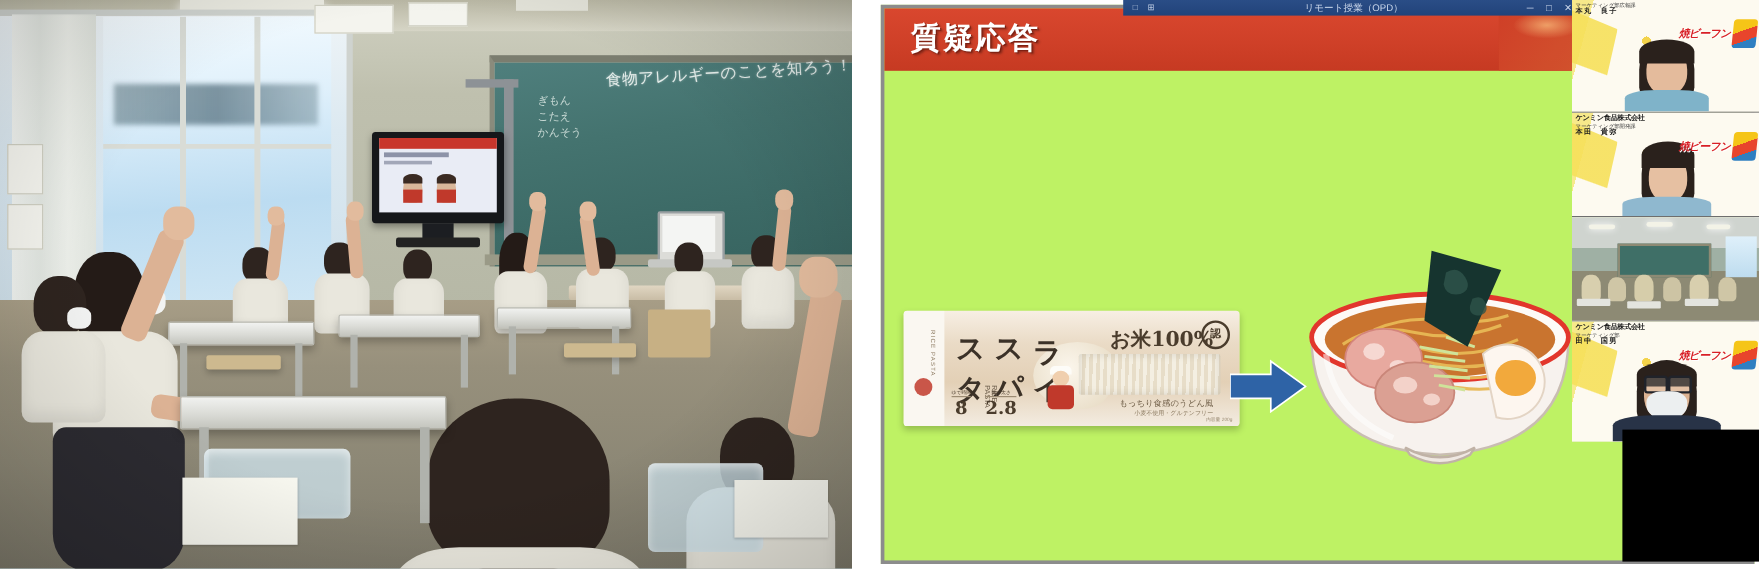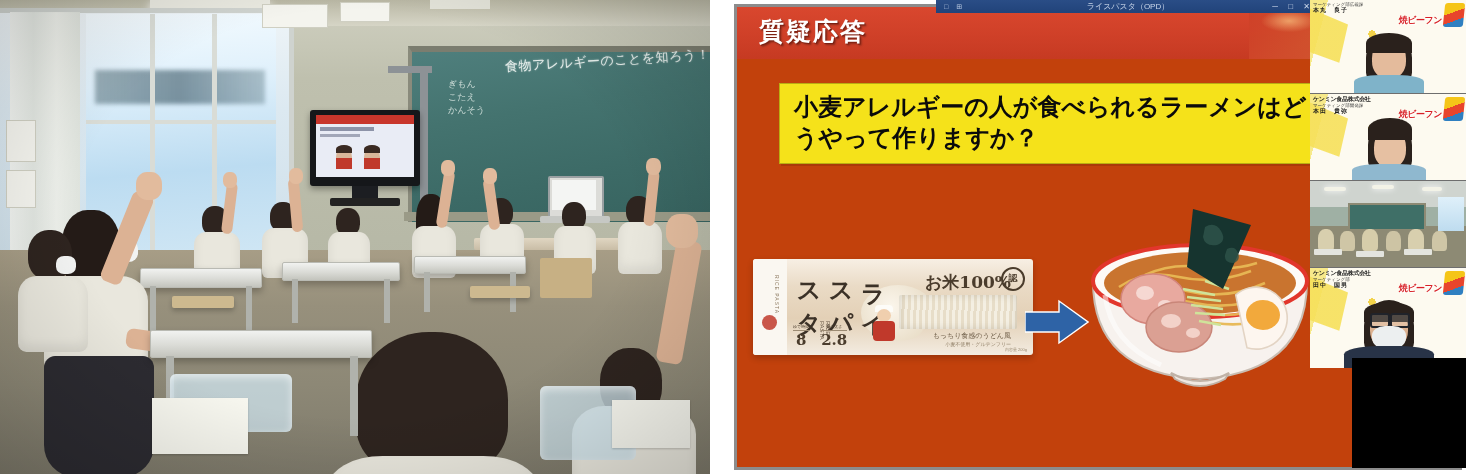--- a/index.html
+++ b/index.html
@@ -103,21 +103,21 @@
 
   .bag{position:absolute;background:rgba(205,226,235,.78);border-radius:6px;
        box-shadow:inset 0 3px 8px rgba(255,255,255,.6);}
   .paper{position:absolute;background:#f6f6ee;box-shadow:0 1px 2px rgba(0,0,0,.2);}
   .vignette{position:absolute;inset:0;
      background:radial-gradient(ellipse at 50% 45%,rgba(0,0,0,0) 55%,rgba(0,0,0,.18) 100%);}
 
   
   #share-window{
     position:absolute;left:734px;top:4px;width:728px;height:466px;
-    background:#c2410c;border:3px solid #8c8c8c;box-sizing:border-box;
+    background:#bef264;border:3px solid #8c8c8c;box-sizing:border-box;
   }
   
   #app-titlebar{
     position:absolute;left:936px;top:0;width:384px;height:13px;
     background:linear-gradient(180deg,#2a4d86,#21437a);
     color:#c9d6ea;font-size:8px;line-height:13px;text-align:center;
     overflow:hidden;white-space:nowrap;z-index:6;
   }
   #titlebar-controls{position:absolute;right:6px;top:0;height:13px;line-height:13px;
     font-size:8px;color:#cdd9ec;letter-spacing:4px;}
@@ -224,21 +224,21 @@
        linear-gradient(105deg,#f7e98a 0 10%,#fdfaf0 10% 100%);
   }
   .vbg:before{content:"";position:absolute;left:-6px;top:6px;width:44px;height:92px;
      background:linear-gradient(200deg,#f6e05a 0 55%,rgba(246,224,90,0) 56%);
      clip-path:polygon(0% 0%,100% 20%,62% 100%,0% 78%);opacity:.9;}
   .vname{position:absolute;left:3px;top:2px;z-index:4;line-height:1.12;}
   .vname .v-corp{font-size:6px;font-weight:bold;color:#1d1d1d;background:rgba(255,255,255,.0);
       display:block;letter-spacing:-.3px;white-space:nowrap;}
   .vname .v-dept{font-size:4.5px;color:#3a3a3a;display:block;white-space:nowrap;}
   .vname .v-person{font-size:6px;color:#1d1d1d;display:block;font-weight:bold;letter-spacing:1px;}
-  .vlogo{position:absolute;right:2px;top:3px;z-index:4;display:flex;align-items:flex-end;gap:2px;}
+  .vlogo{position:absolute;right:2px;top:16px;z-index:4;display:flex;align-items:center;gap:2px;font-style:italic;}
   .vlogo .lg-txt{font-size:9px;font-weight:bold;color:#d81f26;letter-spacing:-.5px;
      text-shadow:1px 1px 0 #fff;white-space:nowrap;font-family:"DejaVu Sans",sans-serif;}
   .vlogo .lg-mark{width:20px;height:24px;background:
       linear-gradient(160deg,#f5c518 0 40%,#e8452c 40% 70%,#2f7fc1 70% 100%);
       border-radius:3px;transform:skewX(-6deg);}
   .vperson{position:absolute;left:0;right:0;bottom:0;z-index:3;}
   .p-head{position:absolute;border-radius:48% 48% 44% 44%;}
   .p-hair{position:absolute;border-radius:50% 50% 18% 18%;background:#2a211c;}
   .p-torso{position:absolute;border-radius:38% 38% 0 0;}
   .p-mask{position:absolute;background:#eceff0;border-radius:38% 38% 50% 50%;}
@@ -402,34 +402,31 @@
   <div class="ph bag" style="left:170px;top:374px;width:122px;height:58px"></div>
   <div class="ph paper" style="left:152px;top:398px;width:96px;height:56px"></div>
   <div class="ph bag" style="left:540px;top:386px;width:96px;height:74px"></div>
   <div class="ph paper" style="left:612px;top:400px;width:78px;height:48px"></div>
 
   <div class="vignette"></div>
 </div>
 
 <div id="app-titlebar">
   <span id="titlebar-leftbtns">□ ⊞</span>
-  <span>ライスパスタ（OPD）</span>
+  <span>リモート授業（OPD）</span>
   <span id="titlebar-controls">─ □ ✕</span>
 </div>
 
 <div id="share-window">
 
   <div id="slide-header">
     <div id="slide-header-title">質疑応答</div>
     <div id="header-brand">ケンミン食品株式会社</div>
   </div>
 
-  <div id="question-box">
-    <div id="question-text">小麦アレルギーの人が食べられるラーメンはどうやって作りますか？</div>
-  </div>
 
   <div id="product-package">
     <div id="pkg-left-white"></div>
     <div id="pkg-eng">RICE PASTA</div>
     <div id="pkg-seal"></div>
     <div id="pkg-swirl"></div>
     <div id="pkg-title">ライスパスタ</div>
     <div id="pkg-title-sub">RICE PASTA</div>
     <div id="pkg-chef">
       <span class="c-hat"></span>

